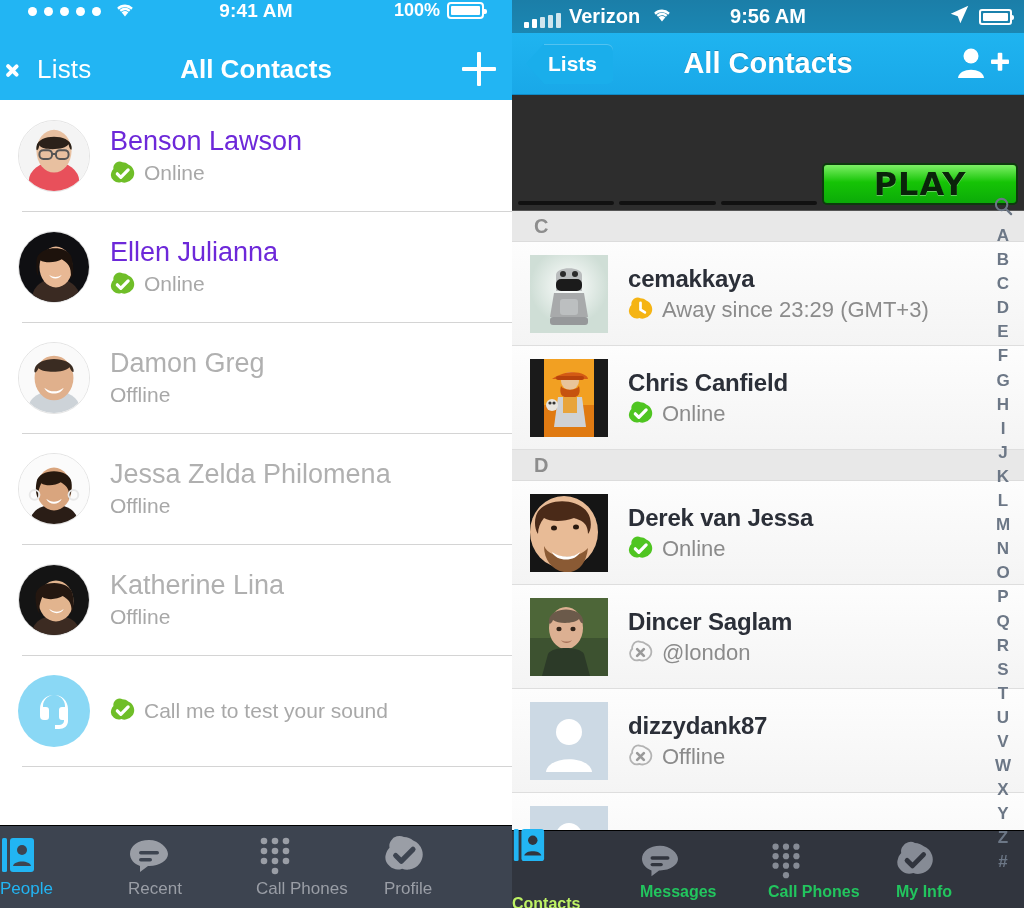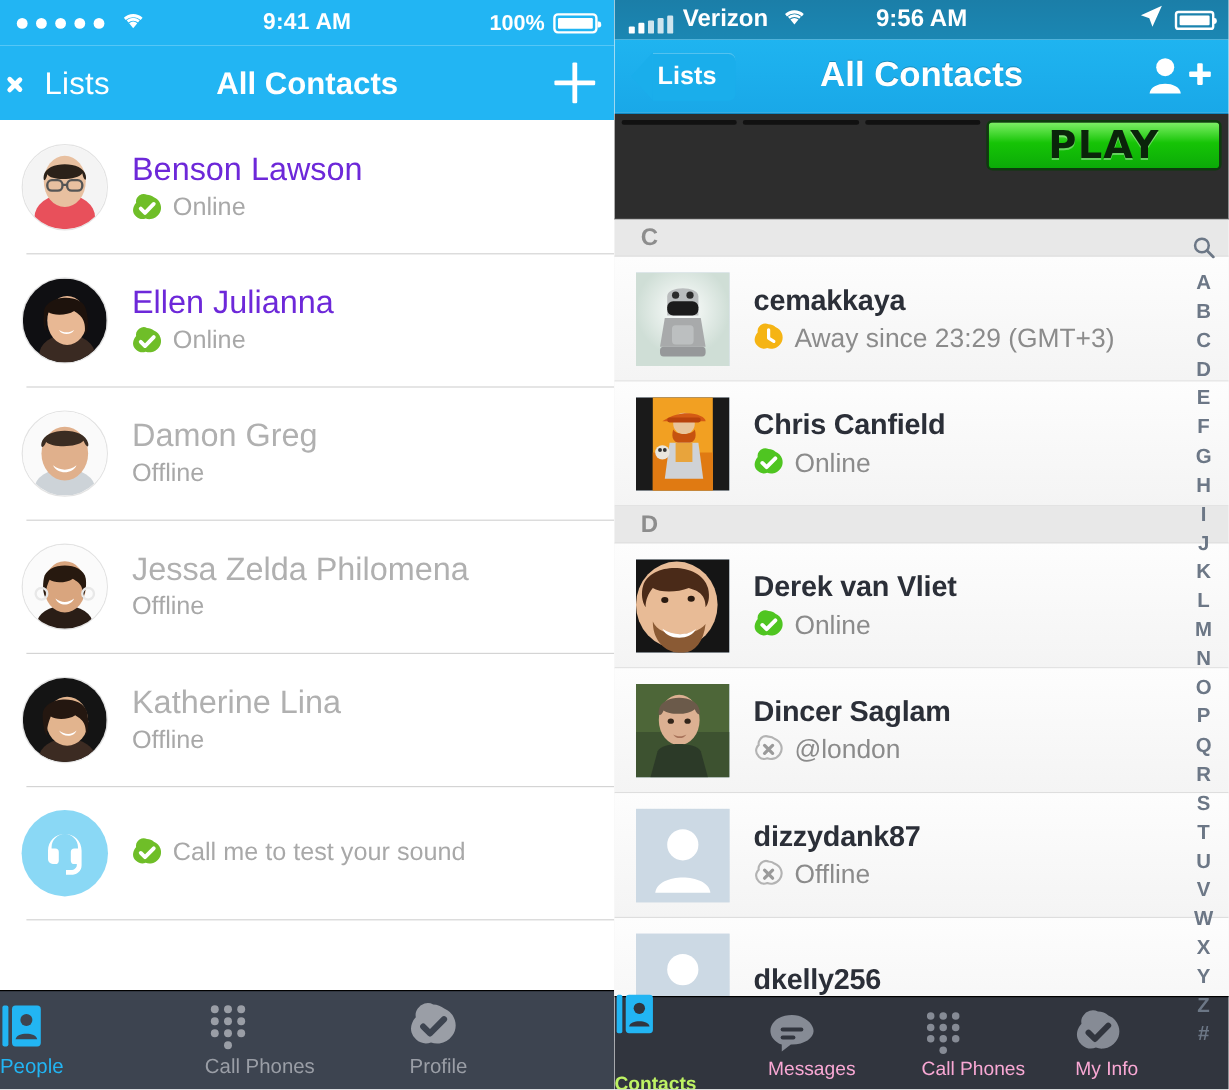--- a/index.html
+++ b/index.html
@@ -11,21 +11,21 @@
     -webkit-font-smoothing: antialiased;
   }
   .screens { display: flex; width: 1024px; height: 908px; }
   .panel { position: relative; overflow: hidden; height: 908px; }
   .panel-left  { width: 512px; background: #ffffff; }
   .panel-right { width: 512px; background: #f2f2f2; }
 
   
   .statusbar-l {
     height: 38px; background: #22b5f3; color: #fff;
-    display: flex; align-items: center; padding: 0 14px;
+    display: flex; align-items: flex-start; padding: 0 28px;
     font-size: 19px; font-weight: bold; position: relative;
   }
   .sb-l-left { display: flex; align-items: center; gap: 7px; }
   .dot { width: 9px; height: 9px; border-radius: 50%; background: #fff; display: inline-block; }
   .wifi-l { margin-left: 6px; }
   .sb-l-time {
     position: absolute; left: 0; right: 0; text-align: center;
     font-size: 19px; font-weight: bold; letter-spacing: .2px;
   }
   .sb-l-right {
@@ -112,21 +112,21 @@
   }
   .tabbar-r { height: 78px; background: #31353e; }
   .tab {
     flex: 1; display: flex; flex-direction: column;
     align-items: flex-start; justify-content: center; gap: 4px; cursor: pointer;
   }
   .tab-icon { height: 40px; display: flex; align-items: flex-end; justify-content: center; }
   .tab-label { font-size: 17px; color: #9a9ea6; }
   .tab.active .tab-label { color: #22b5f3; }
   .tabbar-r .tab.active .tab-label { color: #bef264; font-weight: bold; margin-top: 27px; }
-  .tabbar-r .tab-label { font-weight: normal; color: #f9a8d4; font-size: 16px; }
+  .tabbar-r .tab-label { font-weight: bold; color: #22c55e; font-size: 16px; }
 
   
   .statusbar-r {
     height: 33px; background: linear-gradient(#1b7ea8, #1b87b3);
     color: #fff; display: flex; align-items: center; padding: 0 12px;
     font-size: 19px; font-weight: bold; position: relative;
   }
   .sb-r-left { display: flex; align-items: flex-end; gap: 5px; }
   .bars { display: flex; align-items: flex-end; gap: 3px; height: 14px; }
   .bars i { width: 5px; background: #cfe5ee; border-radius: 1px; display: block; }
@@ -169,22 +169,22 @@
   }
   .nav-r-title {
     position: absolute; left: 0; right: 0; text-align: center; pointer-events: none;
     color: #fff; font-size: 29px; font-weight: bold;
     text-shadow: 0 -1px 0 rgba(0,0,0,.22);
   }
   .nav-r-add { margin-left: auto; z-index: 2; cursor: pointer; display: flex; align-items: center; }
 
   
   .ad {
-    height: 88px; background: #2d2d2d; padding: 5px 6px;
-    display: flex; gap: 5px; align-items: flex-start; cursor: pointer;
+    height: 116px; background: #2d2d2d; padding: 5px 6px;
+    display: flex; gap: 5px; align-items: flex-end; cursor: pointer;
     border-bottom: 1px solid #555;
   }
   .reel {
     flex: 1; border: 2px solid #111; border-radius: 3px; overflow: hidden;
     background: linear-gradient(#bfbfbf, #ffffff 35%, #ffffff 55%, #a9a9a9);
     position: relative;
   }
   .reel .sym {
     position: absolute; left: 50%; top: 50%; transform: translate(-50%,-50%);
     filter: blur(1.2px); opacity: .95;
@@ -406,20 +406,30 @@
       <div class="tab active">
         <span class="tab-icon">
           <svg width="36" height="40" viewBox="0 0 36 40">
               <rect x="2" y="3" width="5" height="34" rx="1.5" fill="#22b5f3"></rect>
               <rect x="10" y="3" width="24" height="34" rx="3" fill="#22b5f3"></rect>
               <circle cx="22" cy="15" r="5" fill="#3d4450"></circle>
               <path d="M13 31c1-6 17-6 18 0z" fill="#3d4450"></path>
             </svg>
         </span>
         <span class="tab-label">People</span>
+      </div>
+      <div class="tab">
+        <span class="tab-icon">
+          <svg width="42" height="38" viewBox="0 0 42 38">
+              <path d="M21 3C10 3 2 9 2 17c0 5 4 10 10 12v6l8-6h1c11 0 19-6 19-12S32 3 21 3z" fill="#9a9ea6"></path>
+              <rect x="11" y="14" width="20" height="3.6" rx="1.8" fill="#3d4450"></rect>
+              <rect x="11" y="21" width="13" height="3.6" rx="1.8" fill="#3d4450"></rect>
+            </svg>
+        </span>
+        <span class="tab-label">Recent</span>
       </div>
       <div class="tab">
         <span class="tab-icon">
           <svg width="38" height="40" viewBox="0 0 38 40">
               <g fill="#9a9ea6">
                 <circle cx="8" cy="6" r="3.3"></circle>
                 <circle cx="19" cy="6" r="3.3"></circle>
                 <circle cx="30" cy="6" r="3.3"></circle>
                 <circle cx="8" cy="16" r="3.3"></circle>
                 <circle cx="19" cy="16" r="3.3"></circle>
@@ -605,21 +615,21 @@
               <rect width="78" height="78" fill="#151515"></rect>
               <ellipse cx="34" cy="38" rx="34" ry="36" fill="#e8bb96"></ellipse>
               <path d="M6 22c6-20 48-20 54 2 2 8 0 14-2 16 0-12-8-14-14-16-10 4-24 4-30 0-4 5-6 10-6 16-3-4-4-12-2-18z" fill="#4a2a18"></path>
               <path d="M14 52c6 14 34 14 44 2-2 18-12 26-24 24-12-2-20-12-20-26z" fill="#8a5a34"></path>
               <path d="M22 58c8 6 22 6 28 0-4 10-24 10-28 0z" fill="#fff"></path>
               <ellipse cx="24" cy="34" rx="3" ry="2.5" fill="#2a1a10"></ellipse>
               <ellipse cx="46" cy="33" rx="3" ry="2.5" fill="#2a1a10"></ellipse>
             </svg>
         </span>
         <span class="row-r-texts">
-          <span class="row-r-name">Derek van Vliet</span>
+          <span class="row-r-name">Derek van Jessa</span>
           <span class="row-r-status">
             <span class="sicon">
               <svg viewBox="0 0 24 24">
                   <path d="M12 1.2c2.1 0 4 .8 5.5 2.1A9.3 9.3 0 0122.8 9c.9 2.7.4 5.6-1.3 7.9a9.4 9.4 0 01-6.4 3.8c-1.5.2-2.9 0-4.2-.5-2.5 1-5.4.5-7.4-1.4A7.1 7.1 0 011.3 11c.4-1.3 1.1-2.5 2-3.4-.3-1.5 0-3 .9-4.2A6 6 0 0112 1.2z" fill="#4fc521"></path>
                   <path d="M7 12.3l3.4 3.4L17.4 8.6" fill="none" stroke="#fff" stroke-width="3.1" stroke-linecap="round" stroke-linejoin="round"></path>
                 </svg>
             </span>
             <span class="row-r-status-text">Online</span>
           </span>
         </span>

